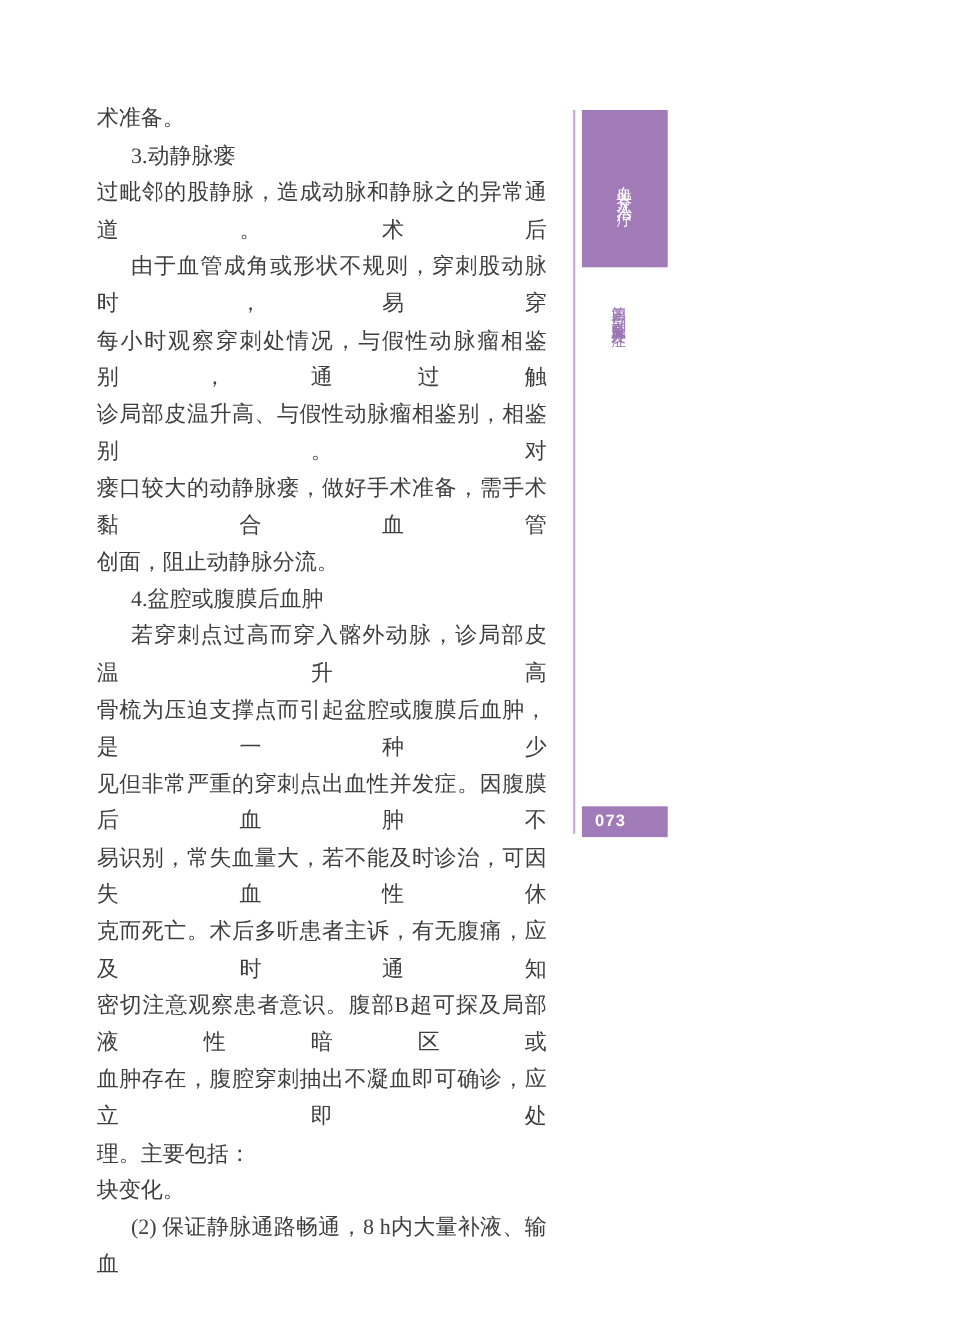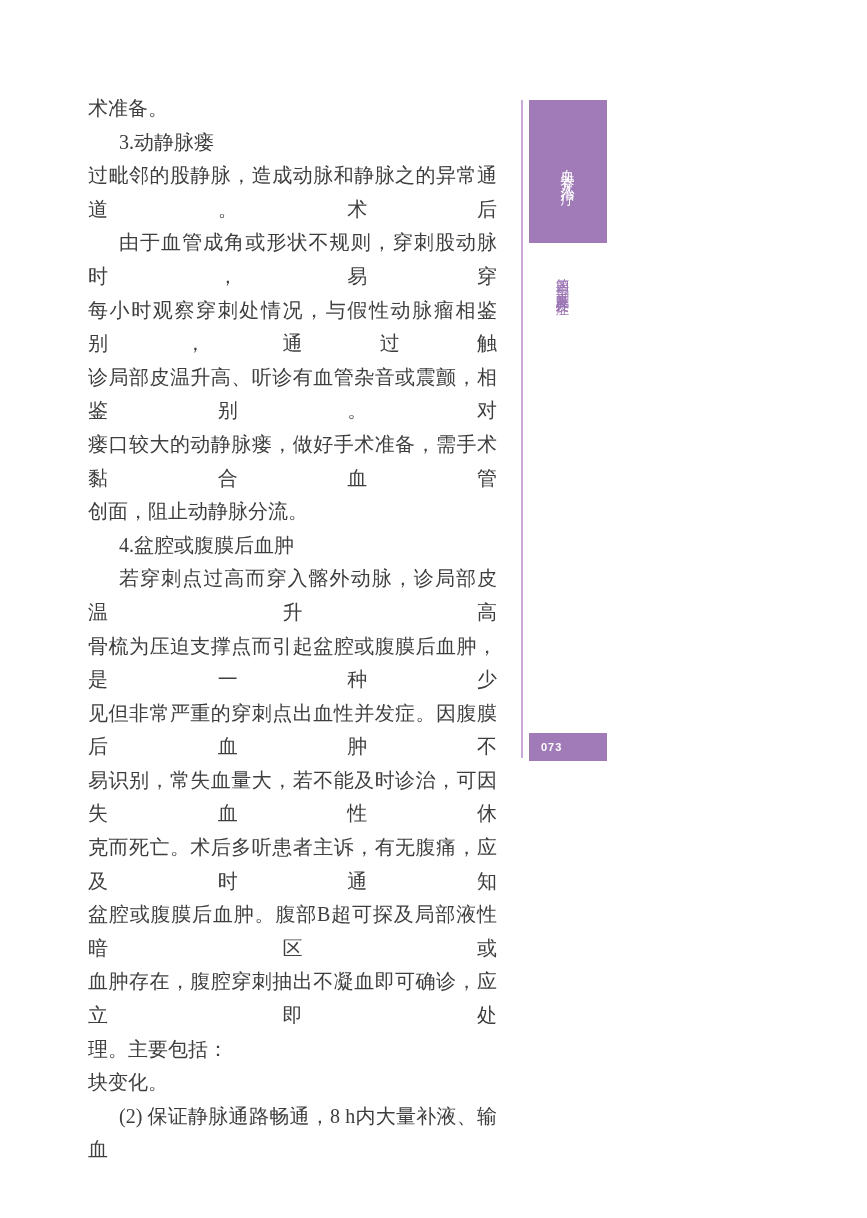--- a/index.html
+++ b/index.html
@@ -71,47 +71,47 @@
   
   .pagenum{
     position:absolute;
     left:529px;top:733px;
     width:78px;height:28px;
     box-sizing:border-box;
     background:var(--accent);
     color:#ffffff;
     font-family:"Liberation Sans", sans-serif;
     font-weight:bold;
-    font-size:11px;
+    font-size:15px;
     line-height:28px;
     padding-left:12px;
     letter-spacing:1px;
   }
 </style>
 </head>
 <body>
 
 <div class="page">
 
   <div class="main-text">
       <div class="line">术准备。</div>
       <div class="line ind">3.动静脉瘘</div>
       <div class="line j">过毗邻的股静脉，造成动脉和静脉之的异常通道。术后</div>
       <div class="line j ind">由于血管成角或形状不规则，穿刺股动脉时，易穿</div>
       <div class="line j">每小时观察穿刺处情况，与假性动脉瘤相鉴别，通过触</div>
-      <div class="line j">诊局部皮温升高、听诊有血管杂音或震颤，相鉴别。对</div>
+      <div class="line j">诊局部皮温升高、与假性动脉瘤相鉴别，相鉴别。对</div>
       <div class="line j">瘘口较大的动静脉瘘，做好手术准备，需手术黏合血管</div>
       <div class="line">创面，阻止动静脉分流。</div>
       <div class="line ind">4.盆腔或腹膜后血肿</div>
       <div class="line j ind">若穿刺点过高而穿入髂外动脉，诊局部皮温升高</div>
       <div class="line j">骨梳为压迫支撑点而引起盆腔或腹膜后血肿，是一种少</div>
       <div class="line j">见但非常严重的穿刺点出血性并发症。因腹膜后血肿不</div>
       <div class="line j">易识别，常失血量大，若不能及时诊治，可因失血性休</div>
       <div class="line j">克而死亡。术后多听患者主诉，有无腹痛，应及时通知</div>
-      <div class="line j">盆腔或腹膜后血肿。腹部B超可探及局部液性暗区或</div>
+      <div class="line j">密切注意观察患者意识。腹部B超可探及局部液性暗区或</div>
       <div class="line j">血肿存在，腹腔穿刺抽出不凝血即可确诊，应立即处</div>
       <div class="line">理。主要包括：</div>
       <div class="line">块变化。</div>
       <div class="line j ind">(2) 保证静脉通路畅通，8 h内大量补液、输血</div>
     </div>
 
   <div class="divider"></div>
 
   <div class="tab">
     <span class="tab-text">血管介入治疗</span>

